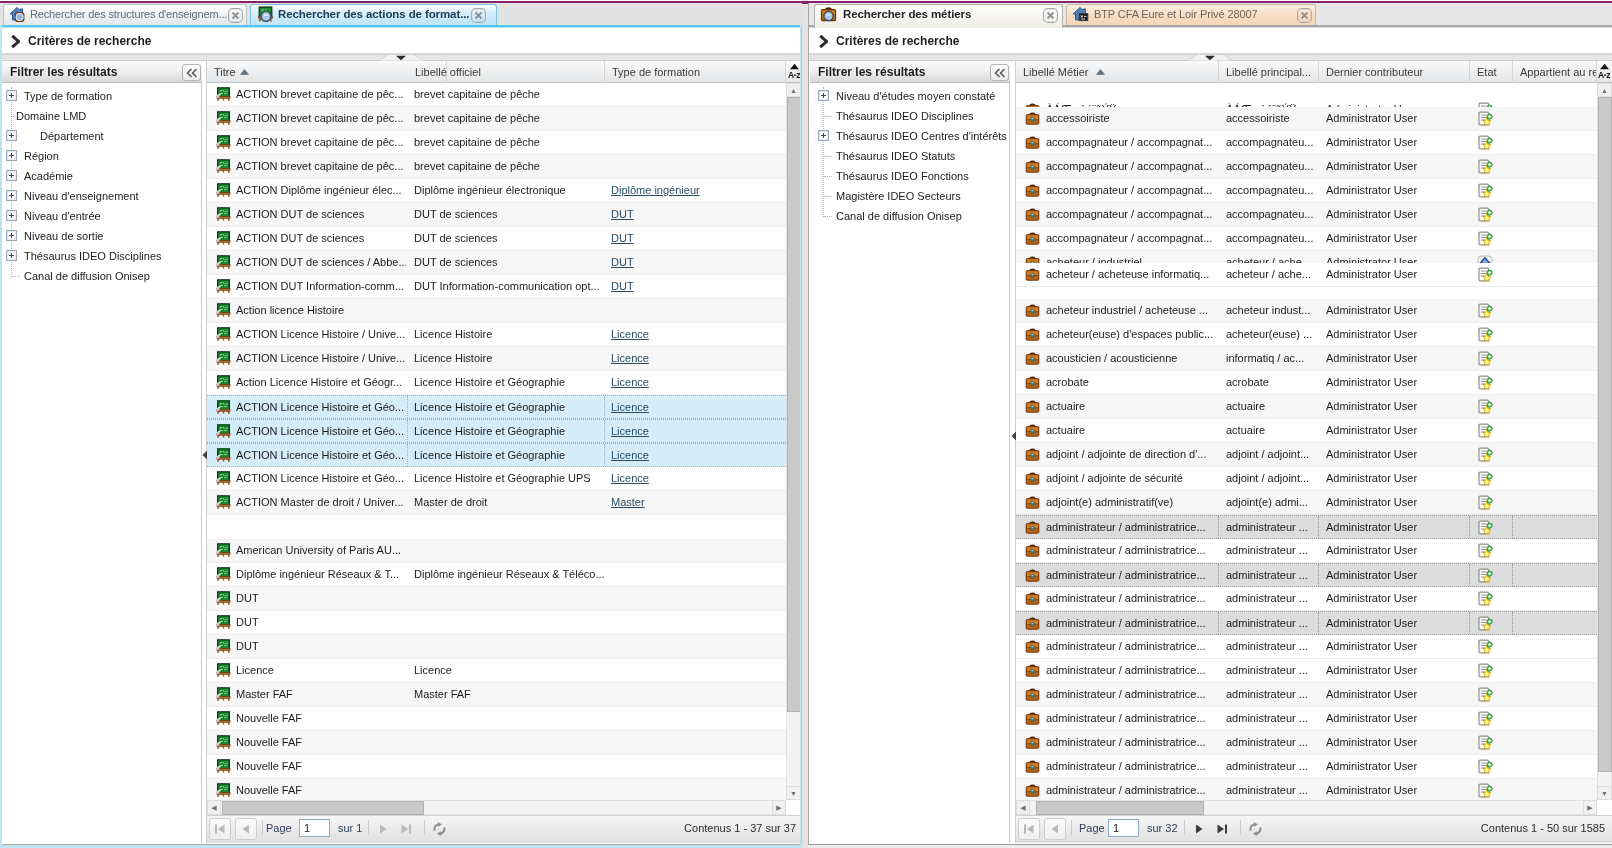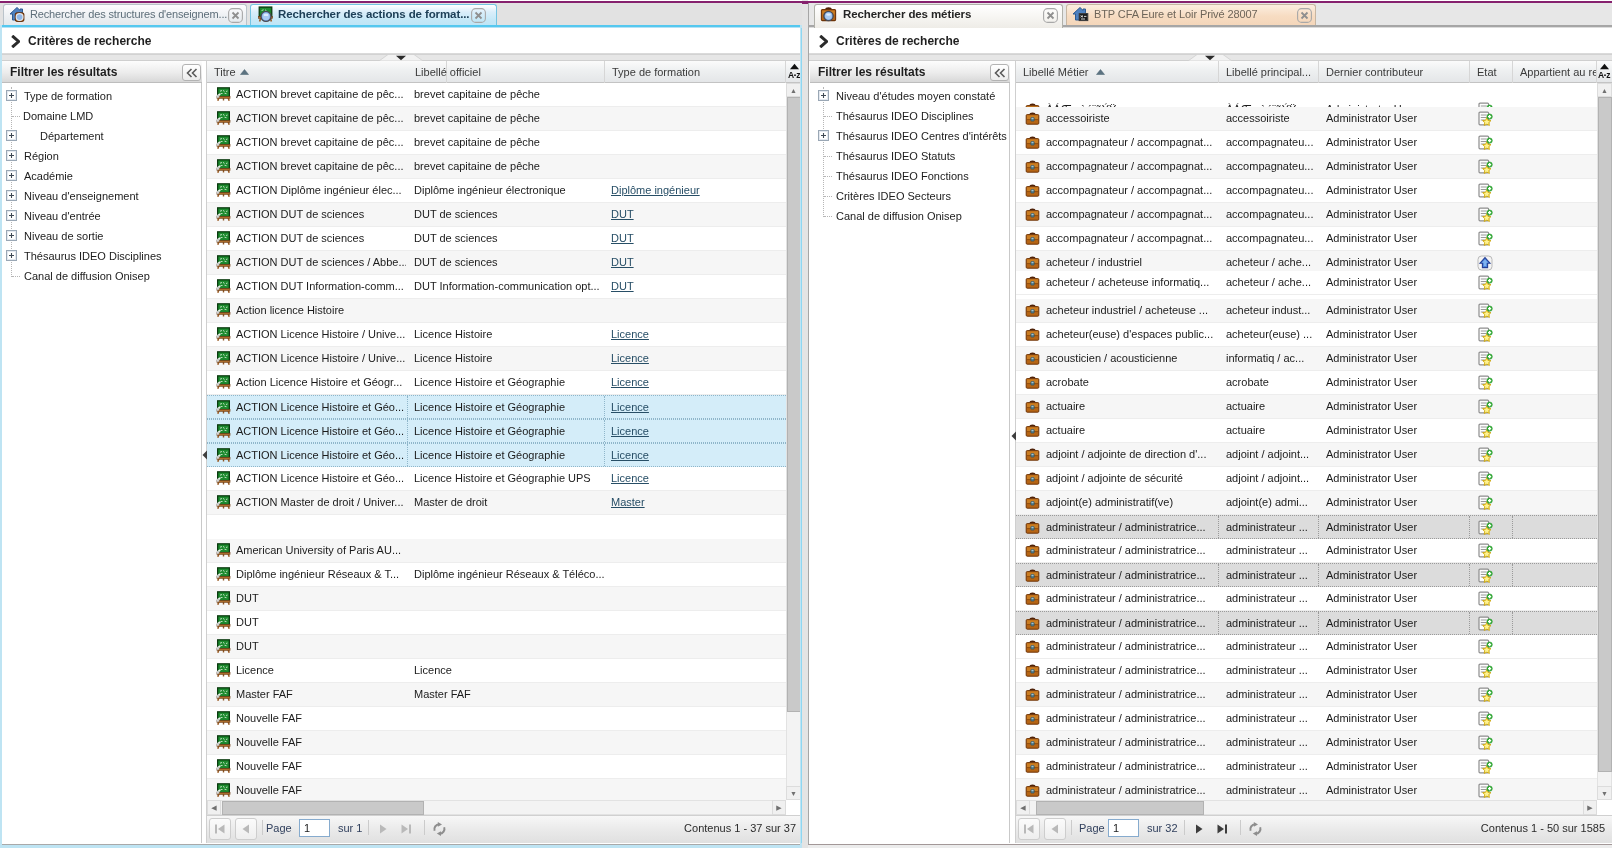--- a/index.html
+++ b/index.html
@@ -78,21 +78,21 @@
     <path d="M5.5 1 L1.5 5 L5.5 9 M10.5 1 L6.5 5 L10.5 9" stroke="#5a5a5a" stroke-width="1.6" fill="none"></path>
   </svg>
 <div class="abs" style="left:11px;top:87px;width:1px;height:190px;border-left:1px dotted #b6b6b6"></div>
 <svg class="abs" style="left:6px;top:90px" width="12" height="12" viewBox="0 0 12 12">
     <rect x="0.5" y="0.5" width="10" height="10" fill="#fff" stroke="#9aa7b5" stroke-width="1"></rect>
     <rect x="1.5" y="1.5" width="8" height="8" fill="#fff" stroke="#e3e8ef" stroke-width="1"></rect>
     <path d="M3 5.5 H8 M5.5 3 V8" stroke="#404a55" stroke-width="1.1"></path>
   </svg>
 <div class="treeitem" style="left:24px;top:86px">Type de formation</div>
 <div class="abs" style="left:12px;top:116px;width:8px;height:1px;border-top:1px dotted #b6b6b6"></div>
-<div class="treeitem" style="left:23px;top:106px">Domaine LMD</div>
+<div class="treeitem" style="left:16px;top:106px">Domaine LMD</div>
 <svg class="abs" style="left:6px;top:130px" width="12" height="12" viewBox="0 0 12 12">
     <rect x="0.5" y="0.5" width="10" height="10" fill="#fff" stroke="#9aa7b5" stroke-width="1"></rect>
     <rect x="1.5" y="1.5" width="8" height="8" fill="#fff" stroke="#e3e8ef" stroke-width="1"></rect>
     <path d="M3 5.5 H8 M5.5 3 V8" stroke="#404a55" stroke-width="1.1"></path>
   </svg>
 <div class="treeitem" style="left:40px;top:126px">Département</div>
 <svg class="abs" style="left:6px;top:150px" width="12" height="12" viewBox="0 0 12 12">
     <rect x="0.5" y="0.5" width="10" height="10" fill="#fff" stroke="#9aa7b5" stroke-width="1"></rect>
     <rect x="1.5" y="1.5" width="8" height="8" fill="#fff" stroke="#e3e8ef" stroke-width="1"></rect>
     <path d="M3 5.5 H8 M5.5 3 V8" stroke="#404a55" stroke-width="1.1"></path>
@@ -708,21 +708,21 @@
     <rect x="0.5" y="0.5" width="10" height="10" fill="#fff" stroke="#9aa7b5" stroke-width="1"></rect>
     <rect x="1.5" y="1.5" width="8" height="8" fill="#fff" stroke="#e3e8ef" stroke-width="1"></rect>
     <path d="M3 5.5 H8 M5.5 3 V8" stroke="#404a55" stroke-width="1.1"></path>
   </svg>
 <div class="treeitem" style="left:836px;top:126px">Thésaurus IDEO Centres d'intérêts</div>
 <div class="abs" style="left:824px;top:156px;width:8px;height:1px;border-top:1px dotted #b6b6b6"></div>
 <div class="treeitem" style="left:836px;top:146px">Thésaurus IDEO Statuts</div>
 <div class="abs" style="left:824px;top:176px;width:8px;height:1px;border-top:1px dotted #b6b6b6"></div>
 <div class="treeitem" style="left:836px;top:166px">Thésaurus IDEO Fonctions</div>
 <div class="abs" style="left:824px;top:196px;width:8px;height:1px;border-top:1px dotted #b6b6b6"></div>
-<div class="treeitem" style="left:836px;top:186px">Critères IDEO Secteurs</div>
+<div class="treeitem" style="left:836px;top:186px">Magistère IDEO Secteurs</div>
 <div class="abs" style="left:824px;top:216px;width:8px;height:1px;border-top:1px dotted #b6b6b6"></div>
 <div class="treeitem" style="left:836px;top:206px">Canal de diffusion Onisep</div>
 <div class="abs" style="left:1015px;top:61px;width:1px;height:782px;background:#cfcfcf"></div>
 <div class="abs hdr" style="left:1016px;top:61px;width:581px;height:22px"></div>
 <div class="hcell" style="left:1016px;width:203px">Libellé Métier</div>
 <div class="hcell" style="left:1219px;width:100px">Libellé principal...</div>
 <div class="hcell" style="left:1319px;width:151px">Dernier contributeur</div>
 <div class="hcell" style="left:1470px;width:43px">Etat</div>
 <div class="hcell" style="left:1513px;width:84px">Appartient au re</div>
 <svg class="abs" style="left:1096px;top:69px" width="9" height="6" viewBox="0 0 9 6">
@@ -894,21 +894,21 @@
       </svg>
 <div class="cell" style="left:30px;width:170px">acheteur / industriel</div>
 <div class="cell" style="left:210px;width:92px">acheteur / ache...</div>
 <div class="cell" style="left:310px;width:142px">Administrator User</div>
 <svg class="abs" style="left:461px;top:4px" width="16" height="16" viewBox="0 0 16 16">
         <rect x="1" y="1" width="14" height="14" rx="3.5" fill="#f4f4f4" stroke="#b9b9b9" stroke-width="1"></rect>
         <path d="M8 2.6 L13 8.2 H10.6 V12.6 H5.4 V8.2 H3 Z" fill="#4a86dd" stroke="#253f96" stroke-width="1.1"></path>
         <path d="M8 4.4 L11 7.8 H9.2 V11 H6.8 V7.8 H5 Z" fill="#7fb2ef"></path>
       </svg>
 </div>
-<div class="row" style="left:0;top:188px;width:581px">
+<div class="row" style="left:0;top:180px;width:581px">
 <svg class="abs" style="left:9px;top:4px" width="15" height="15" viewBox="0 0 15 15">
         <path d="M5.2 3.6 C5.2 1.8 9.8 1.8 9.8 3.6" stroke="#4f2208" stroke-width="1.5" fill="none"></path>
         <rect x="1.2" y="3.6" width="12.6" height="9.6" rx="1" fill="#b66514" stroke="#6e3408" stroke-width="1"></rect>
         <rect x="2" y="4.4" width="11" height="3.6" fill="#ca7d22"></rect>
         <path d="M1.4 8.6 h12.2" stroke="#8a4a0e" stroke-width="0.8"></path>
         <rect x="5.9" y="6.6" width="3.2" height="3.4" rx="0.5" fill="#5e8796" stroke="#32505c" stroke-width="0.8"></rect>
         <path d="M6.5 7.3 h2" stroke="#c8dde4" stroke-width="0.9"></path>
       </svg>
 <div class="cell" style="left:30px;width:170px">acheteur / acheteuse informatiq...</div>
 <div class="cell" style="left:210px;width:92px">acheteur / ache...</div>

